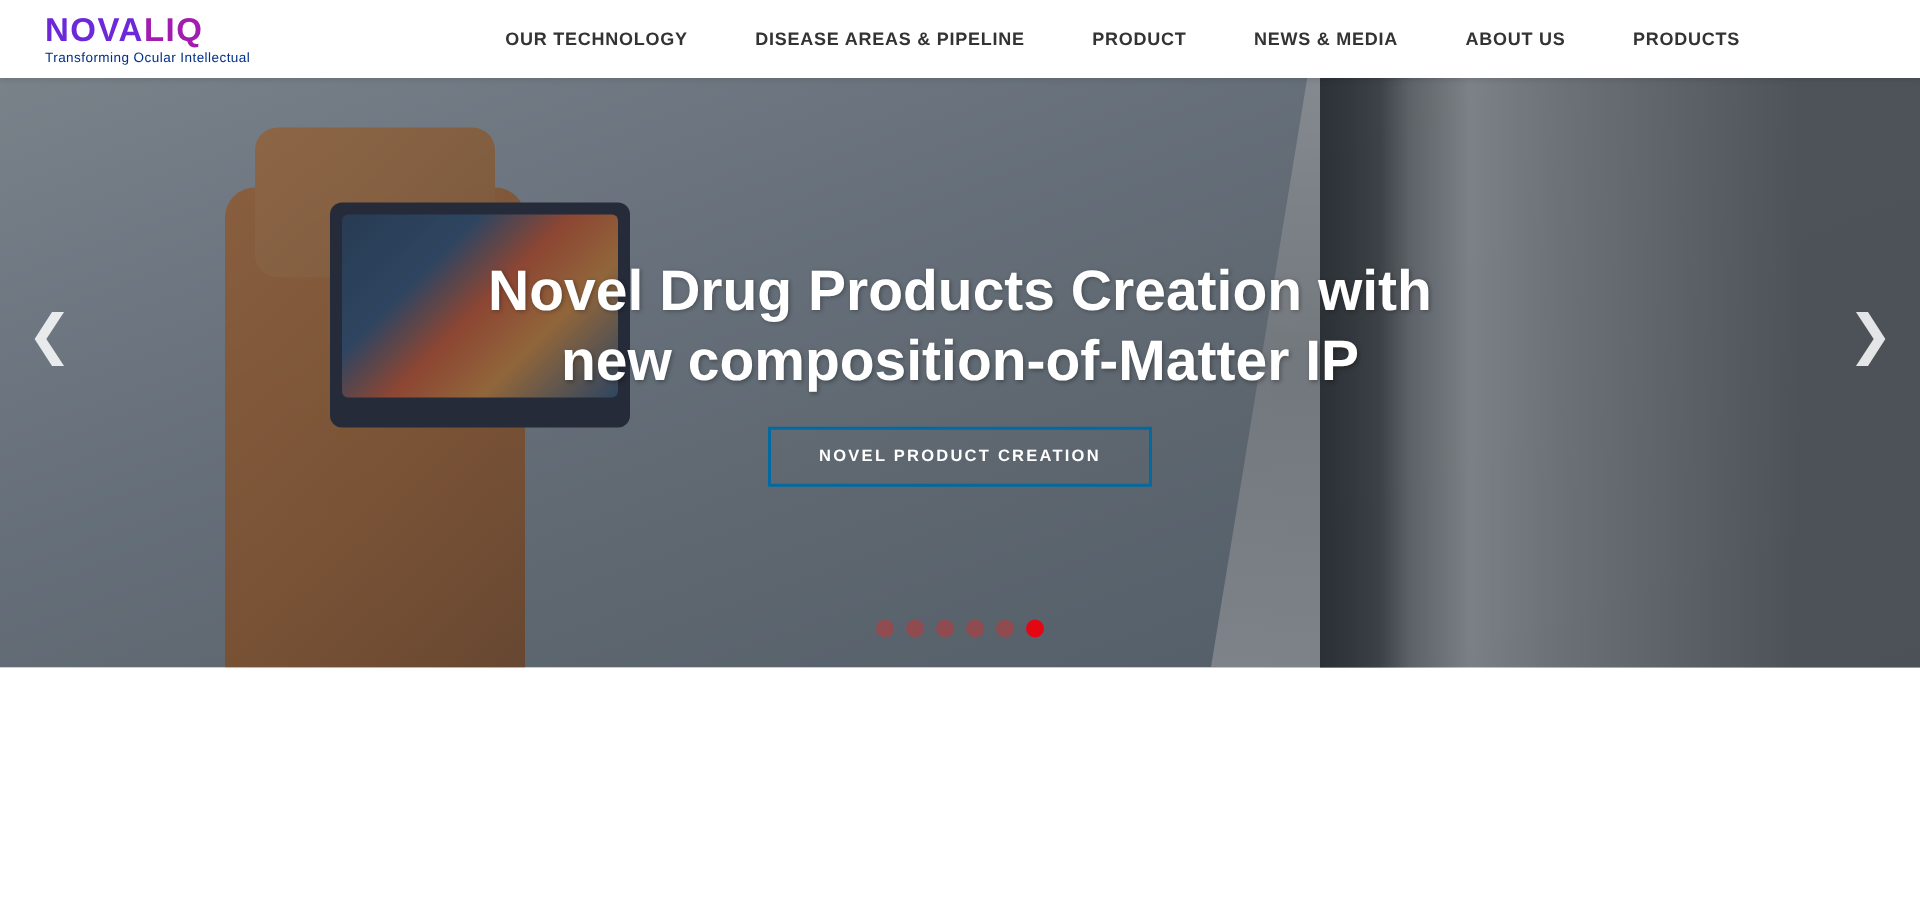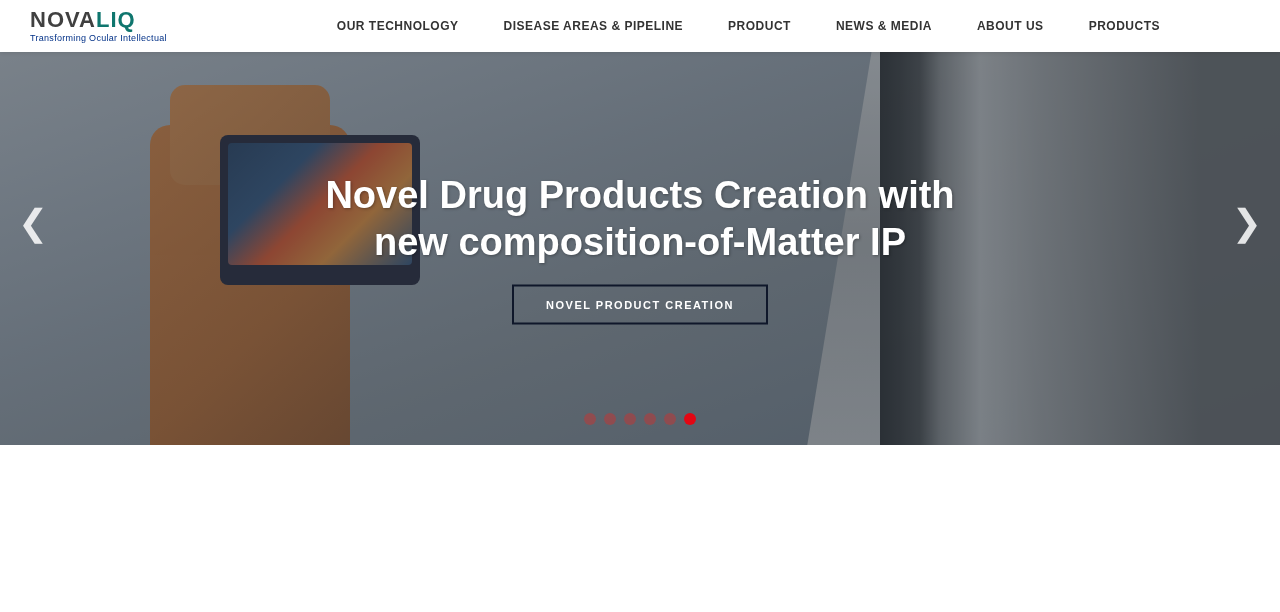--- a/index.html
+++ b/index.html
@@ -23,21 +23,21 @@
       margin-right: 80px;
       flex-shrink: 0;
     }
     .logo-text {
       font-size: 22px;
       font-weight: 900;
       color: #003087;
       letter-spacing: 1px;
       line-height: 1;
     }
-    .logo-text span { color: #404040; }
+    .logo-text span { color: #6d28d9; }
     .logo-tagline {
       font-size: 9px;
       color: #003087;
       letter-spacing: 0.3px;
       margin-top: 2px;
     }
     .nav-links {
       display: flex;
       align-items: center;
       gap: 1px;
@@ -148,21 +148,21 @@
     }
     .hero-subtitle {
       font-size: 16px;
       font-weight: 600;
       margin-bottom: 30px;
       text-shadow: 1px 1px 2px rgba(0,0,0,0.3);
     }
     .hero-btn {
       display: inline-block;
       padding: 12px 32px;
-      border: 2px solid #0f172a;
+      border: 2px solid #0369a1;
       color: #fff;
       background: transparent;
       font-size: 11px;
       font-weight: 700;
       letter-spacing: 1.5px;
       cursor: pointer;
       text-transform: uppercase;
     }
 
     
@@ -200,21 +200,21 @@
     }
     .dot.active { background: #e30613; }
     .dot.inactive-dark { background: rgba(180,60,60,0.6); }
   </style>
 </head>
 <body>
 
 <nav class="navbar">
   <div class="logo-area">
     <div class="logo-text">
-      <span>NOVA</span><span style="color:#0f766e">LIQ</span>
+      <span>NOVA</span><span style="color:#a21caf">LIQ</span>
     </div>
     <div class="logo-tagline">Transforming Ocular Intellectual</div>
   </div>
   <div class="nav-links">
     <a class="nav-link">OUR TECHNOLOGY</a>
     <a class="nav-link">DISEASE AREAS &amp; PIPELINE</a>
     <a class="nav-link">PRODUCT</a>
     <a class="nav-link">NEWS &amp; MEDIA</a>
     <a class="nav-link">ABOUT US</a>
     <a class="nav-link">PRODUCTS</a>

